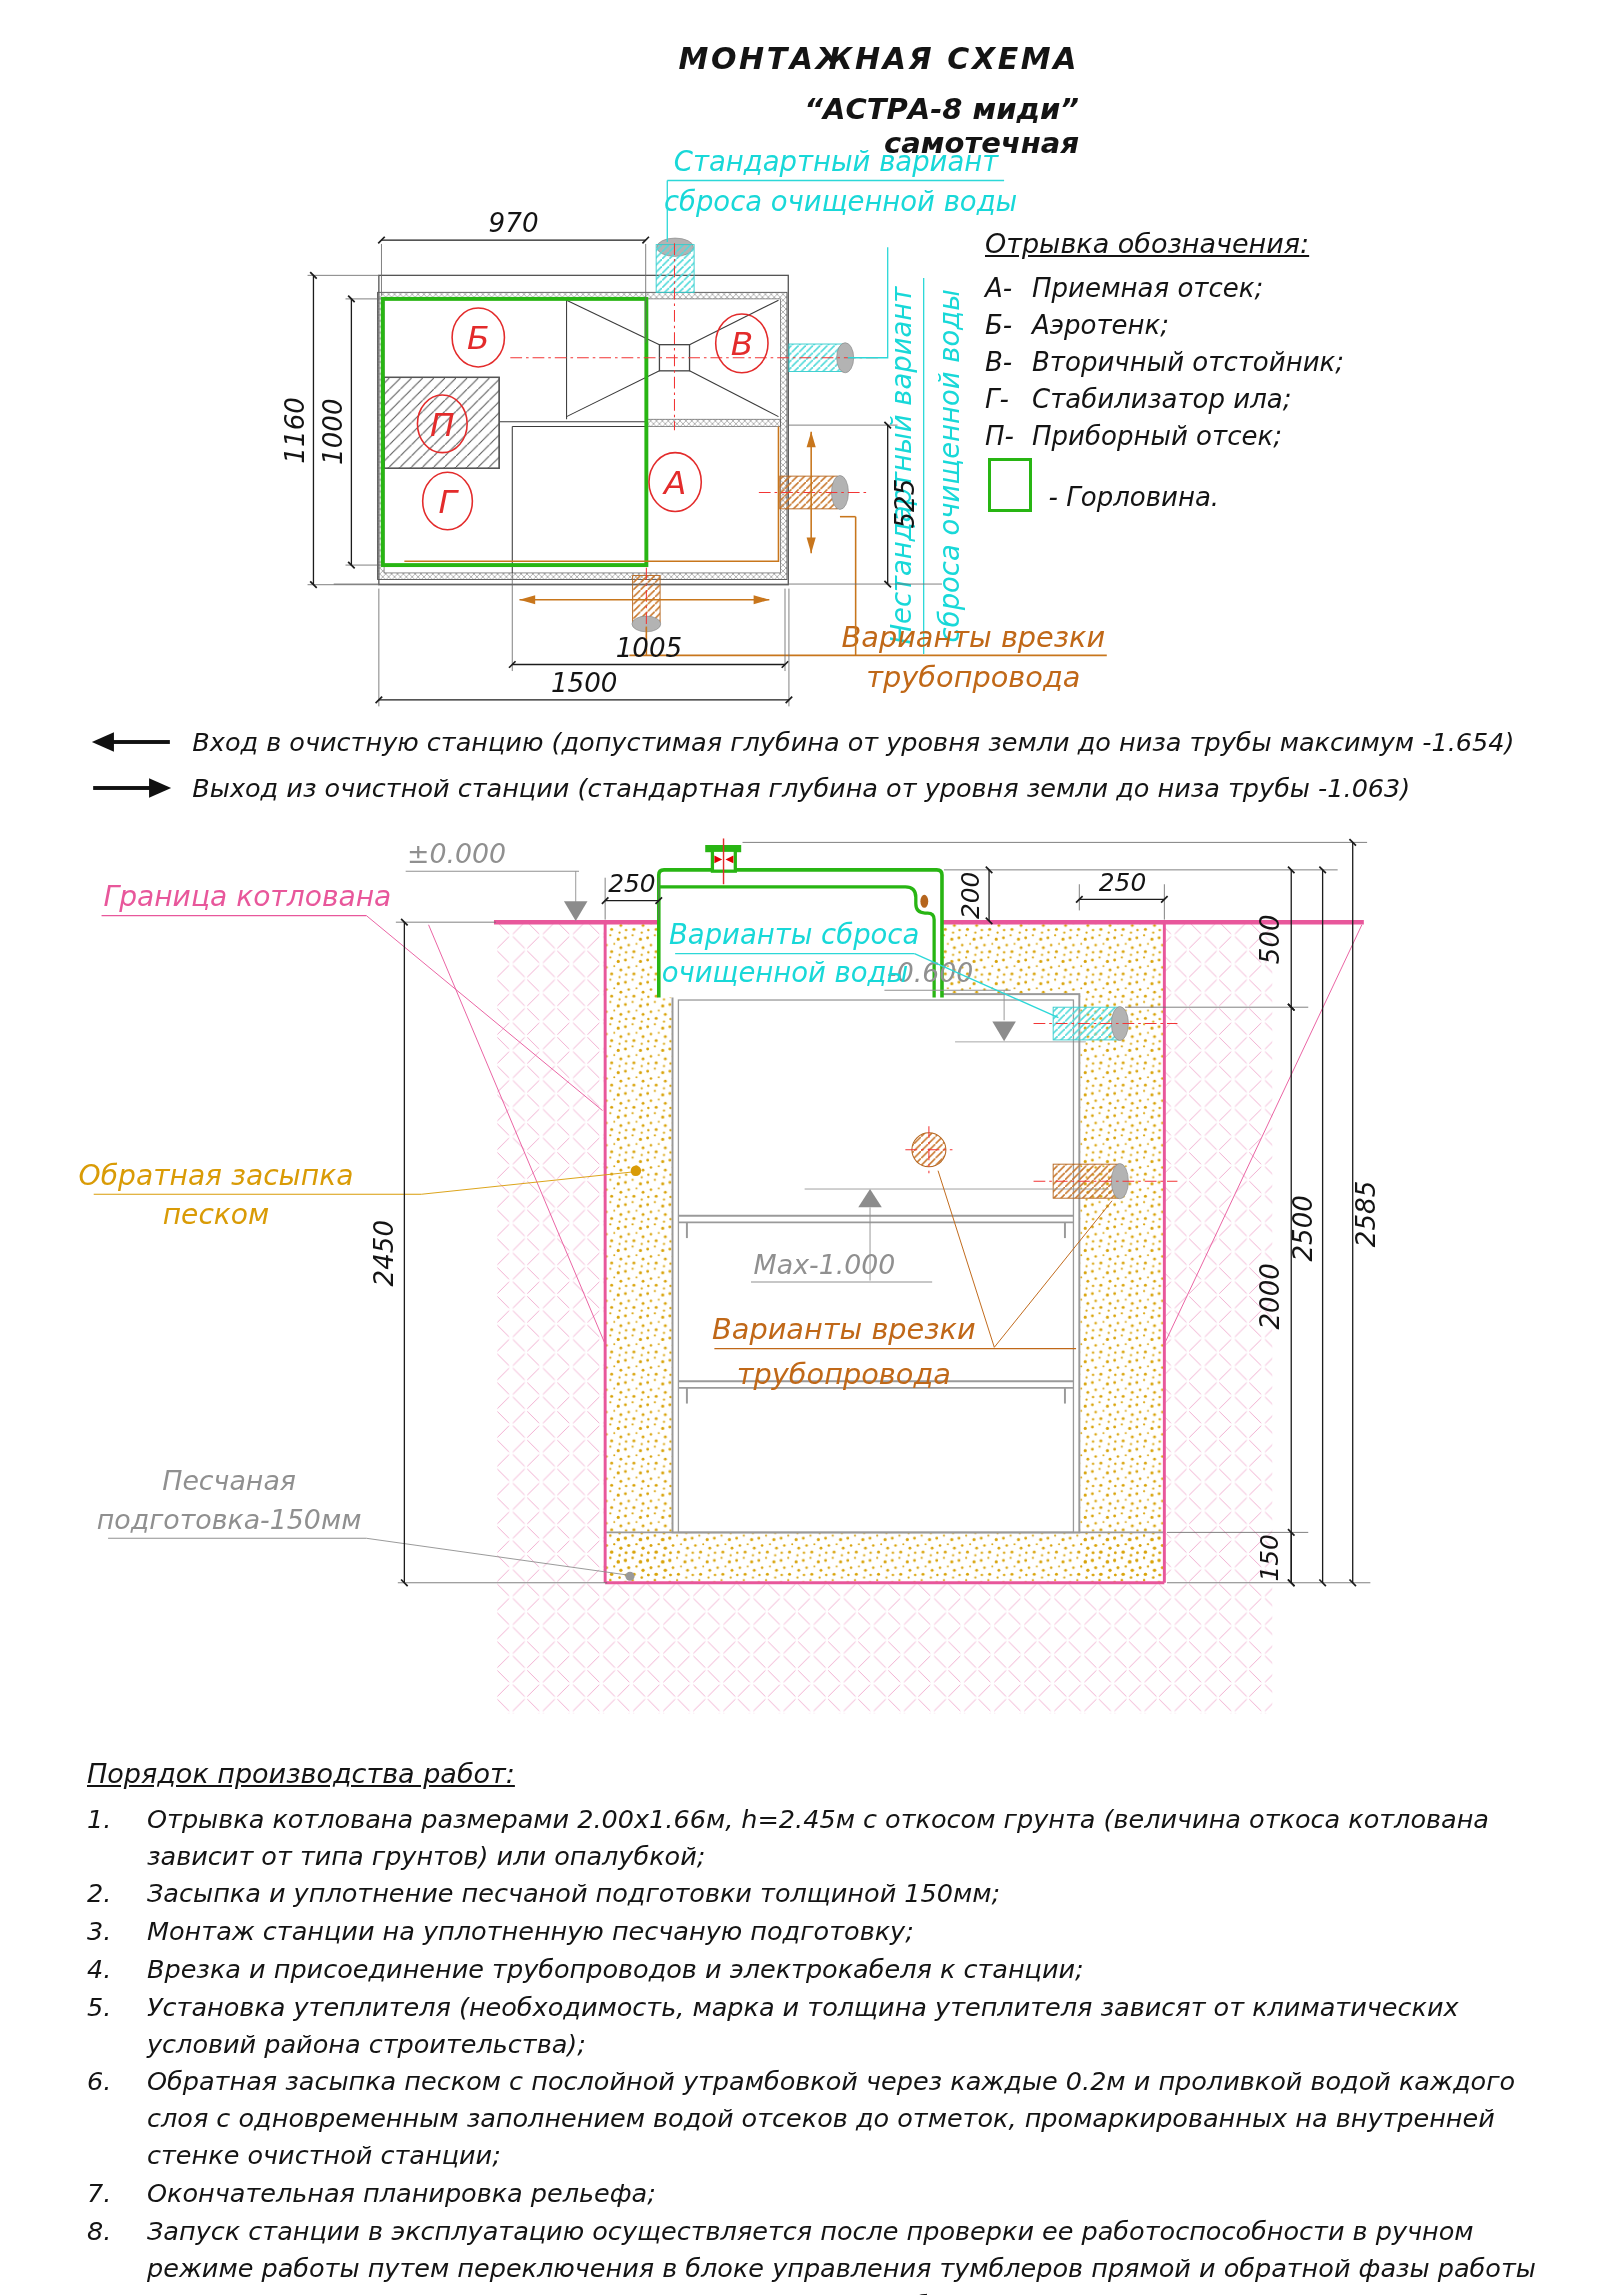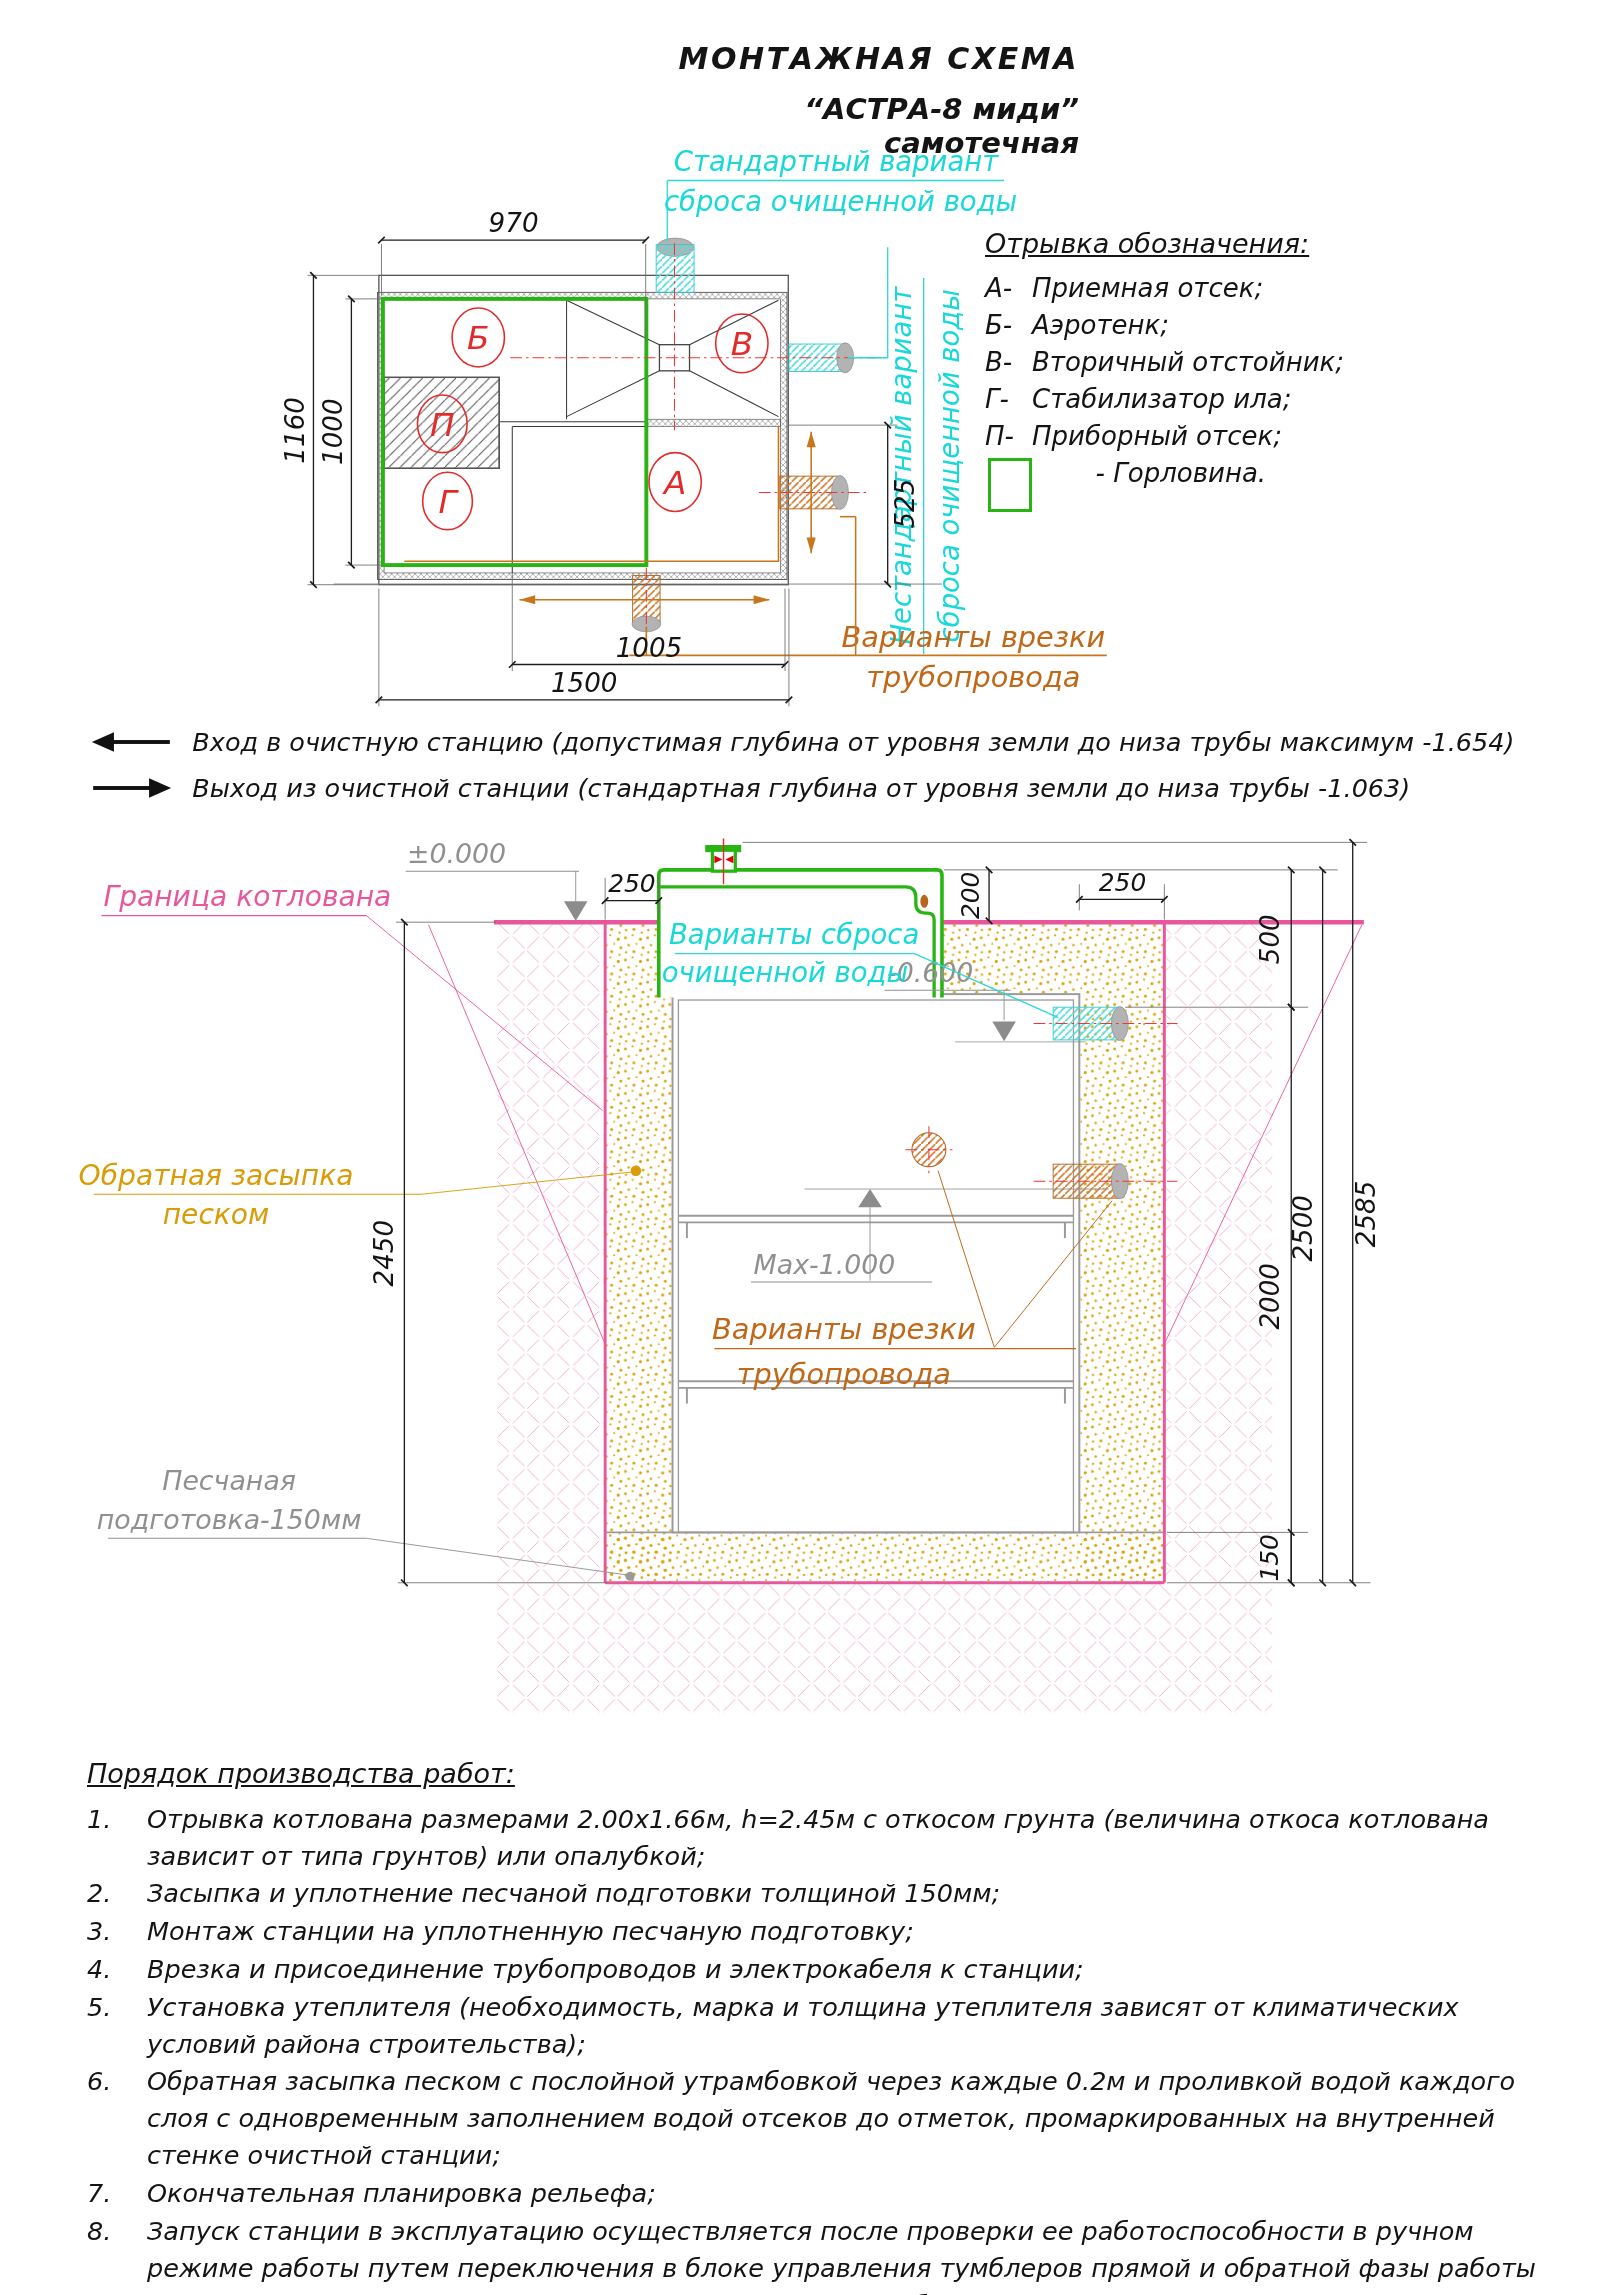--- a/index.html
+++ b/index.html
@@ -7,21 +7,21 @@
        font-family:"DejaVu Sans",sans-serif;color:#141414;}
   .abs{position:absolute;}
   
   .title-block{left:621px;top:41px;width:458px;text-align:right;}
   .title-l1{font-size:30px;font-style:italic;font-weight:bold;letter-spacing:2.6px;}
   .title-l2{font-size:29px;font-style:italic;font-weight:bold;margin-top:15.7px;}
   .legend{left:985px;top:228px;width:366px;font-style:italic;}
   .legend-title{font-size:27px;text-decoration:underline;margin-bottom:10.5px;}
   .legend-row{display:flex;font-size:26px;line-height:37px;}
   .legend-key{width:47px;flex:none;}
-  .legend-gorl{display:flex;align-items:flex-start;margin-top:3.9px;gap:47px;}
+  .legend-gorl{display:flex;align-items:flex-end;margin-top:3.9px;}
   .gorl-square{width:38px;height:48px;border:3.9px solid #28b513;margin:0 17px 0 2.6px;flex:none;}
   .note-row{left:89px;display:flex;align-items:center;gap:18.3px;width:1524px;}
   .note-text{font-size:25.5px;font-style:italic;white-space:nowrap;}
   .wo{left:87px;top:1758px;width:1478px;font-style:italic;}
   .wo-title{font-size:27px;text-decoration:underline;margin-bottom:11.8px;}
   .wo-item{display:flex;font-size:25.5px;line-height:37px;margin-bottom:0.7px;}
   .wo-num{width:60px;flex:none;}
   .wo-text{flex:1;}
   
   .dim{stroke:#1c1c1c;stroke-width:2;fill:none;}

